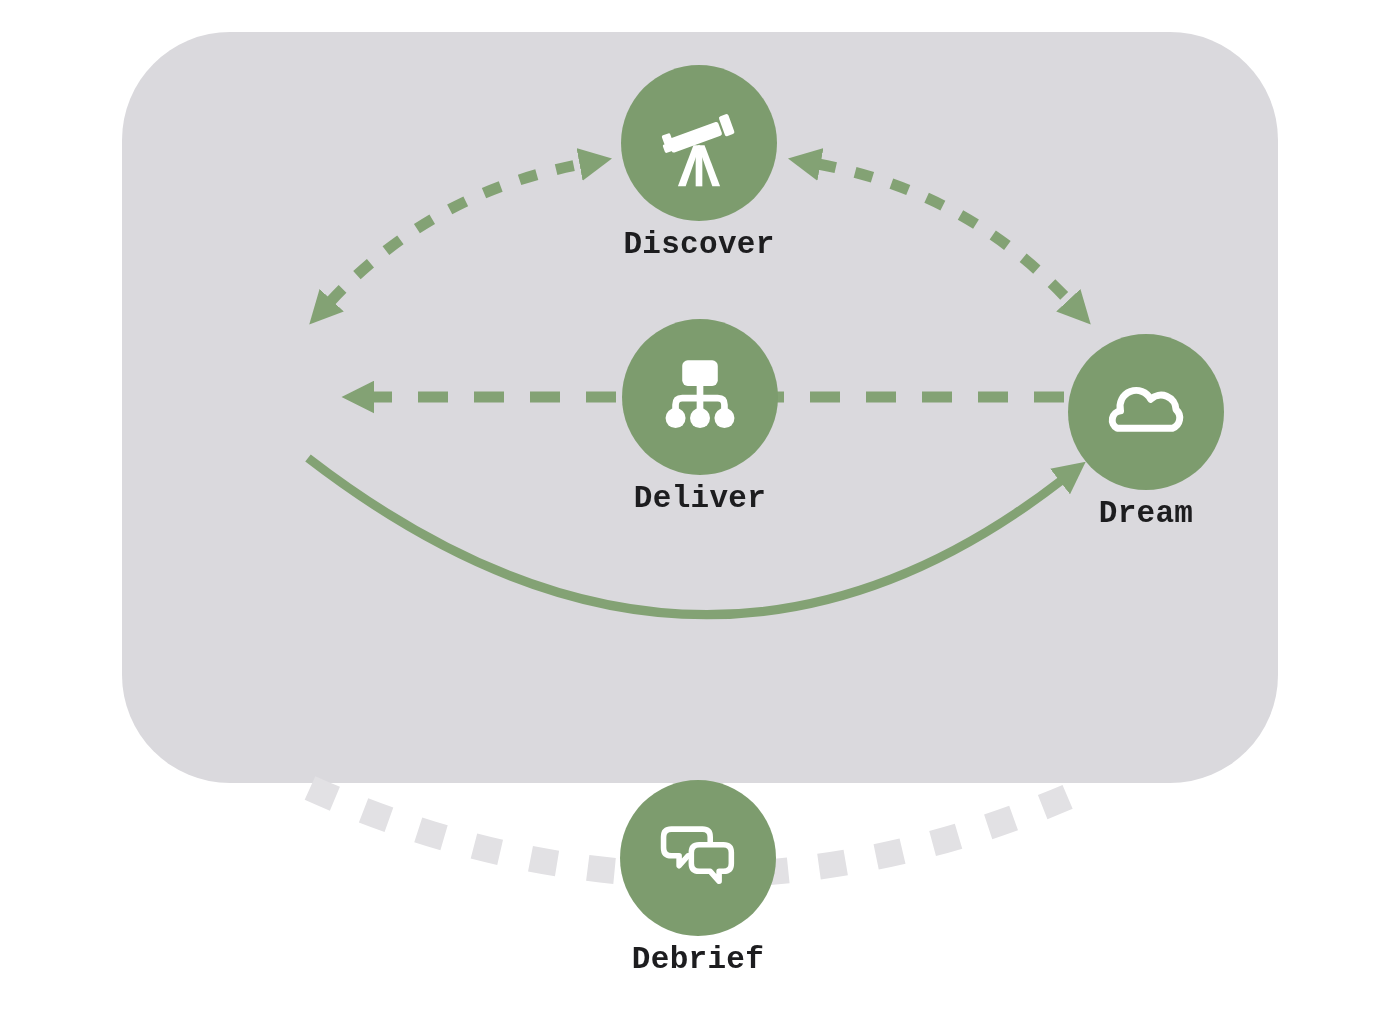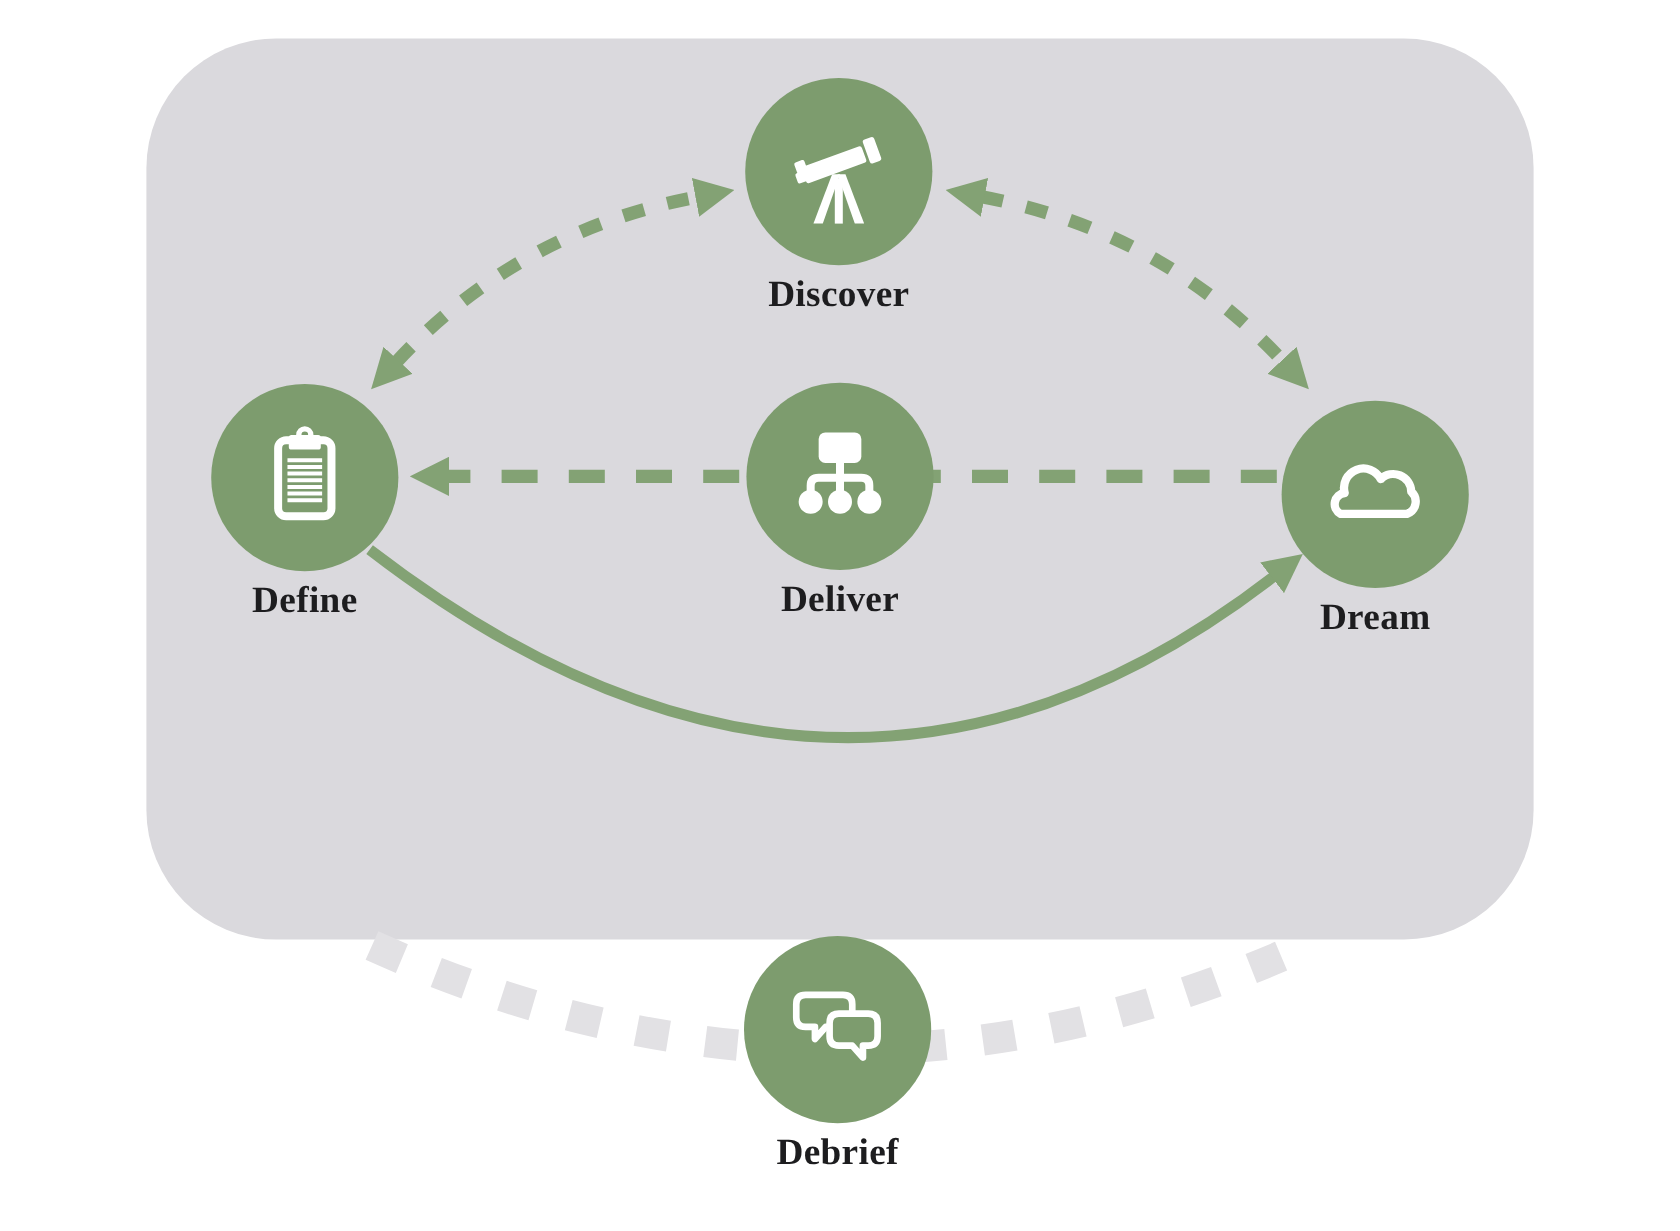--- a/index.html
+++ b/index.html
@@ -9,21 +9,21 @@
     --arc-gray:#e2e1e4;
     --label-black:#1d1d1f;
     --icon-white:#ffffff;
     --background:#ffffff;
   }
   *{margin:0;padding:0;box-sizing:border-box;}
   body{background:var(--background);}
   .stage{
     position:relative;width:1400px;height:1026px;overflow:hidden;
     background:var(--background);
-    font-family:Liberation Serif, serif;
+    font-family:Liberation Mono, monospace;
   }
   .panel{
     position:absolute;left:122px;top:32px;width:1156px;height:751px;
     border-radius:108px;background:var(--panel-gray);z-index:0;
   }
   .overlay{position:absolute;left:0;top:0;z-index:1;}
   .arc-gray{fill:none;stroke:var(--arc-gray);stroke-width:26;stroke-dasharray:27 31;}
   .gdash{fill:none;stroke:var(--arrow-green);}
   .w11{stroke-width:11;}
   .dcurve{stroke-dasharray:18 20;}
@@ -83,33 +83,20 @@
           </g>
           <polygon points="40,47 46,47 33,84 26,84"></polygon>
           <rect x="42" y="50" width="6" height="34"></rect>
           <polygon points="44,47 50,47 64,84 57,84"></polygon>
         </g>
       </svg>
     </div>
     <div class="nlabel">Discover</div>
   </div>
 
-  <div class="node" style="left:176px;top:320px">
-    <div class="circle">
-      <svg class="icon" width="100" height="100" viewBox="0 0 90 90">
-        <g>
-          <rect x="25" y="17" width="40" height="57" rx="6" fill="none" stroke="#ffffff" stroke-width="6"></rect>
-          <circle cx="45" cy="13" r="4.5" fill="none" stroke="#ffffff" stroke-width="4"></circle>
-          <rect x="33" y="13" width="24" height="11" rx="2" fill="#ffffff"></rect>
-          <path d="M32 32h26M32 37h26M32 42h26M32 47h26M32 52h26M32 57h26M32 62h26" stroke="#ffffff" stroke-width="3" fill="none"></path>
-        </g>
-      </svg>
-    </div>
-    <div class="nlabel">Define</div>
-  </div>
 
   <div class="node" style="left:622px;top:319px">
     <div class="circle">
       <svg class="icon" width="100" height="100" viewBox="0 0 90 90">
         <g>
           <rect x="29" y="12" width="32" height="23" rx="5" fill="#ffffff"></rect>
           <path d="M45 35 v21 M23 57 v-5 q0 -6 6 -6 h32 q6 0 6 6 v5" fill="none" stroke="#ffffff" stroke-width="6"></path>
           <circle cx="23" cy="64" r="9" fill="#ffffff"></circle>
           <circle cx="45" cy="64" r="9" fill="#ffffff"></circle>
           <circle cx="67" cy="64" r="9" fill="#ffffff"></circle>

